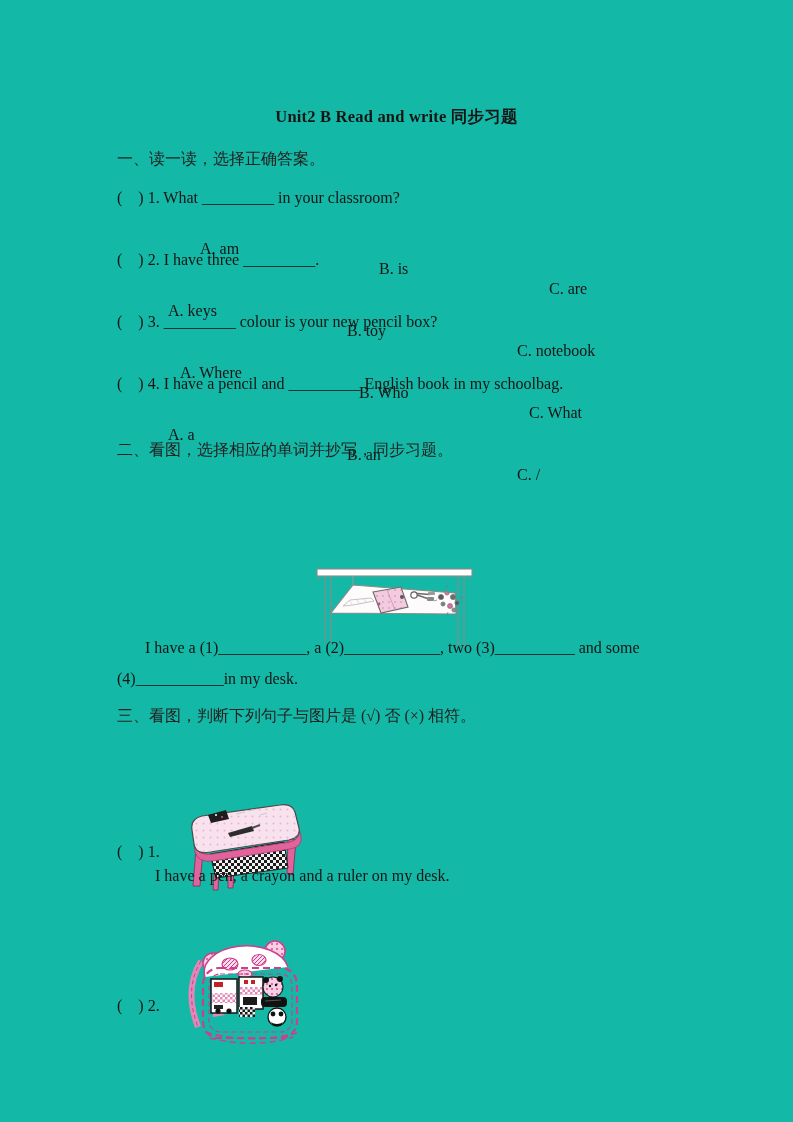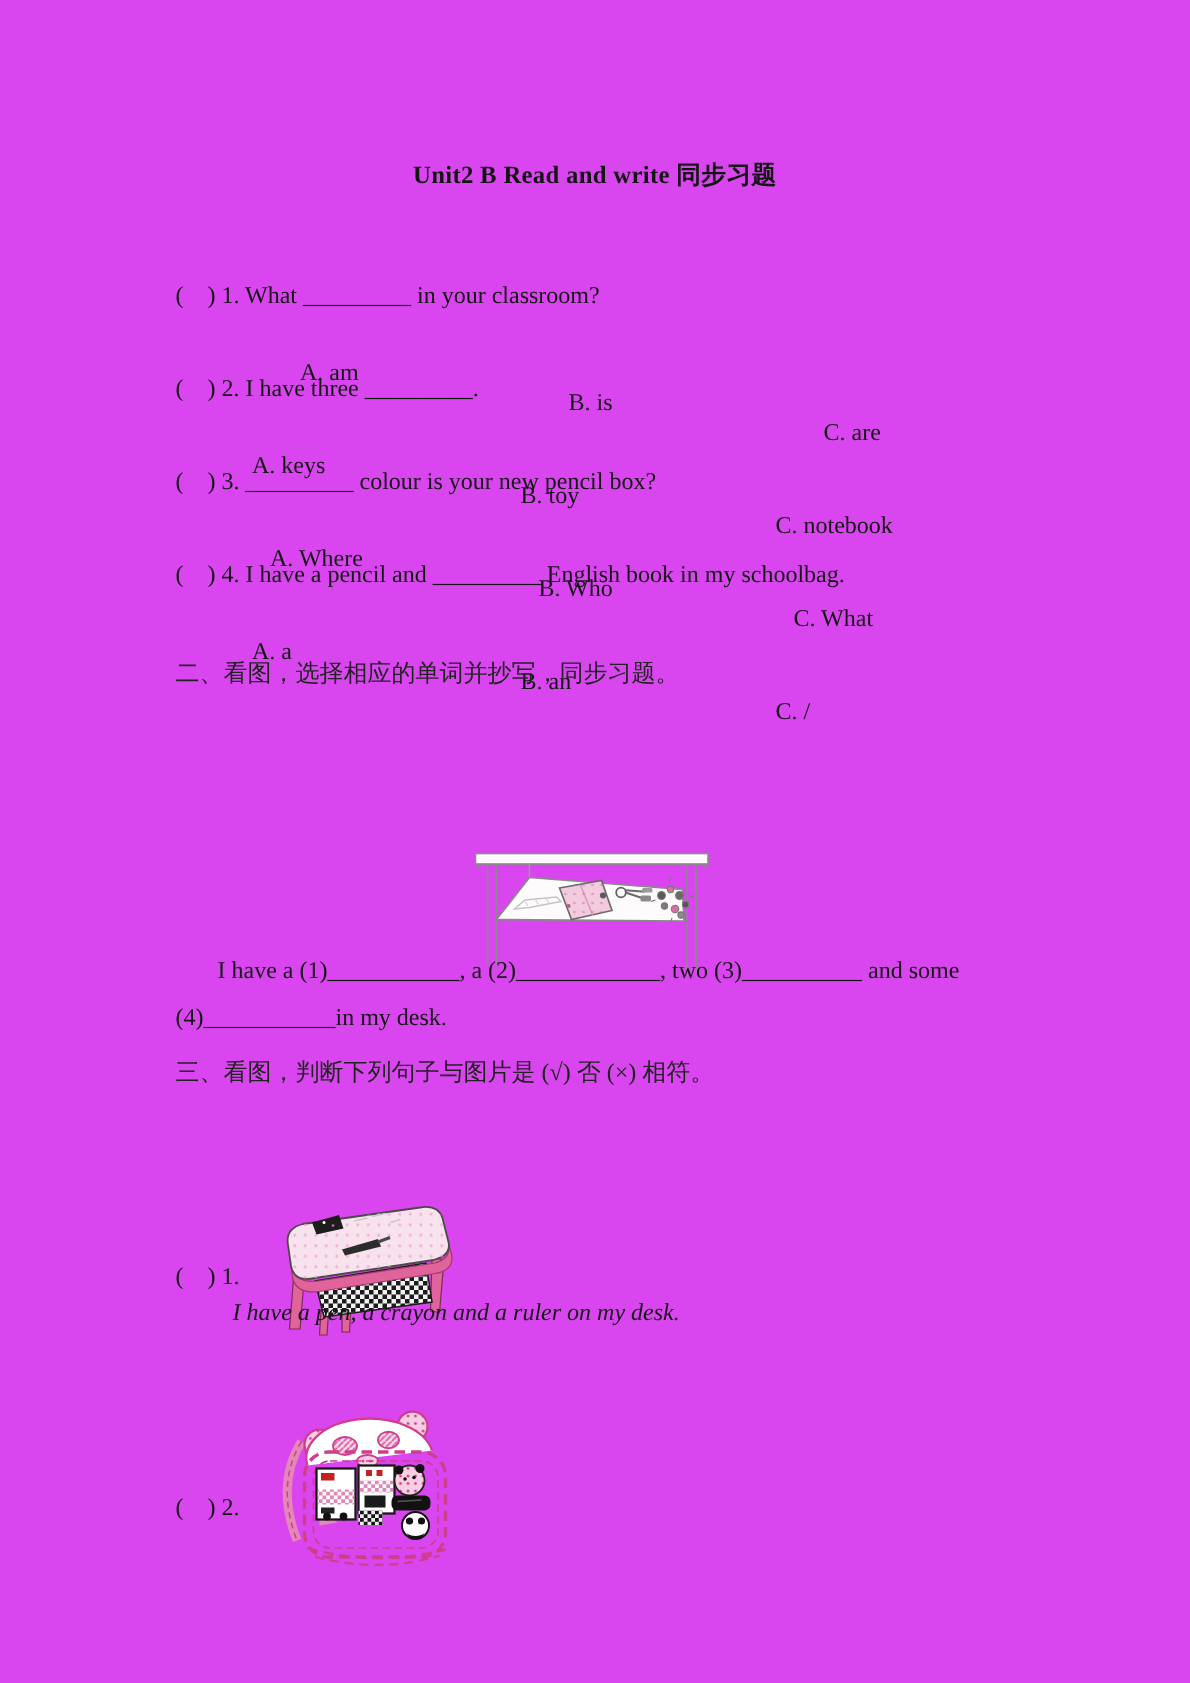--- a/index.html
+++ b/index.html
@@ -1,19 +1,19 @@
 <!DOCTYPE html>
 <html><head>
 <meta charset="utf-8">
 <style>
   html,body{margin:0;padding:0;background:#ffffff;}
   .page{
     position:relative;
     width:793px;height:1122px;
-    background:#d946ef;
+    background:#14b8a6;
     font-family:"Liberation Serif","DejaVu Serif",serif;
     font-size:16px;color:#151515;
     overflow:hidden;
   }
   .abs{position:absolute;white-space:pre;line-height:20px;}
   .title{
     left:0;top:107px;width:793px;text-align:center;
     font-weight:bold;font-size:16.5px;letter-spacing:.2px;
   }
   .cn{font-size:16px;color:#222;}
@@ -32,20 +32,21 @@
   .wordbox span{white-space:pre;}
   svg{display:block;}
 </style>
 </head>
 <body>
 
 <div class="page">
 
   <div class="abs title">Unit2 B Read and write 同步习题</div>
 
+  <div class="abs cn" style="top:149px;left:117px;">一、读一读，选择正确答案。</div>
 
   <div class="abs stem" style="top:188px;">(　) 1. What _________ in your classroom?</div>
   <div class="abs optrow" style="top:219px;margin-left:32px;">
     <span class="optA">A. am</span>
     <span class="optB">B. is</span>
     <span class="optC">C. are</span>
   </div>
 
   <div class="abs stem" style="top:250px;">(　) 2. I have three _________.</div>
   <div class="abs optrow" style="top:281px;">
@@ -149,21 +150,21 @@
       <path d="M28,15 L46,10 L49,19 L31,23 Z" fill="#1d1d1d"></path>
       <circle cx="36" cy="15" r="1" fill="#fff"></circle>
       <circle cx="42" cy="17" r="0.9" fill="#e0639c"></circle>
       <path d="M48,33 L72,26 L74,31 L50,37 Z" fill="#2c2c2c"></path>
       <path d="M72,28 L80,25" stroke="#4a4a4a" stroke-width="2"></path>
       <path d="M56,14 l9,-2 M68,11 l9,-2 M80,15 l7,-2" stroke="#c9c9c9" stroke-width="1" fill="none"></path>
     </svg>
   </div>
 
   <div class="abs" style="top:842px;left:117px;">(　) 1.</div>
-  <div class="abs" style="top:866px;left:155px;font-style:italic;">I have a pen, a crayon and a ruler on my desk.</div>
+  <div class="abs" style="top:866px;left:155px;">I have a pen, a crayon and a ruler on my desk.</div>
 
   <div class="abs" style="left:185px;top:897px;">
     <svg width="150" height="112" viewBox="0 0 150 112">
       <defs>
         <pattern id="dotspink" width="5" height="5" patternUnits="userSpaceOnUse">
           <rect width="5" height="5" fill="#f6cfe3"></rect>
           <circle cx="2" cy="2" r="0.9" fill="#cf3d8c"></circle>
         </pattern>
         <pattern id="hatchp" width="4" height="4" patternUnits="userSpaceOnUse">
           <rect width="4" height="4" fill="#f9dcec"></rect>

